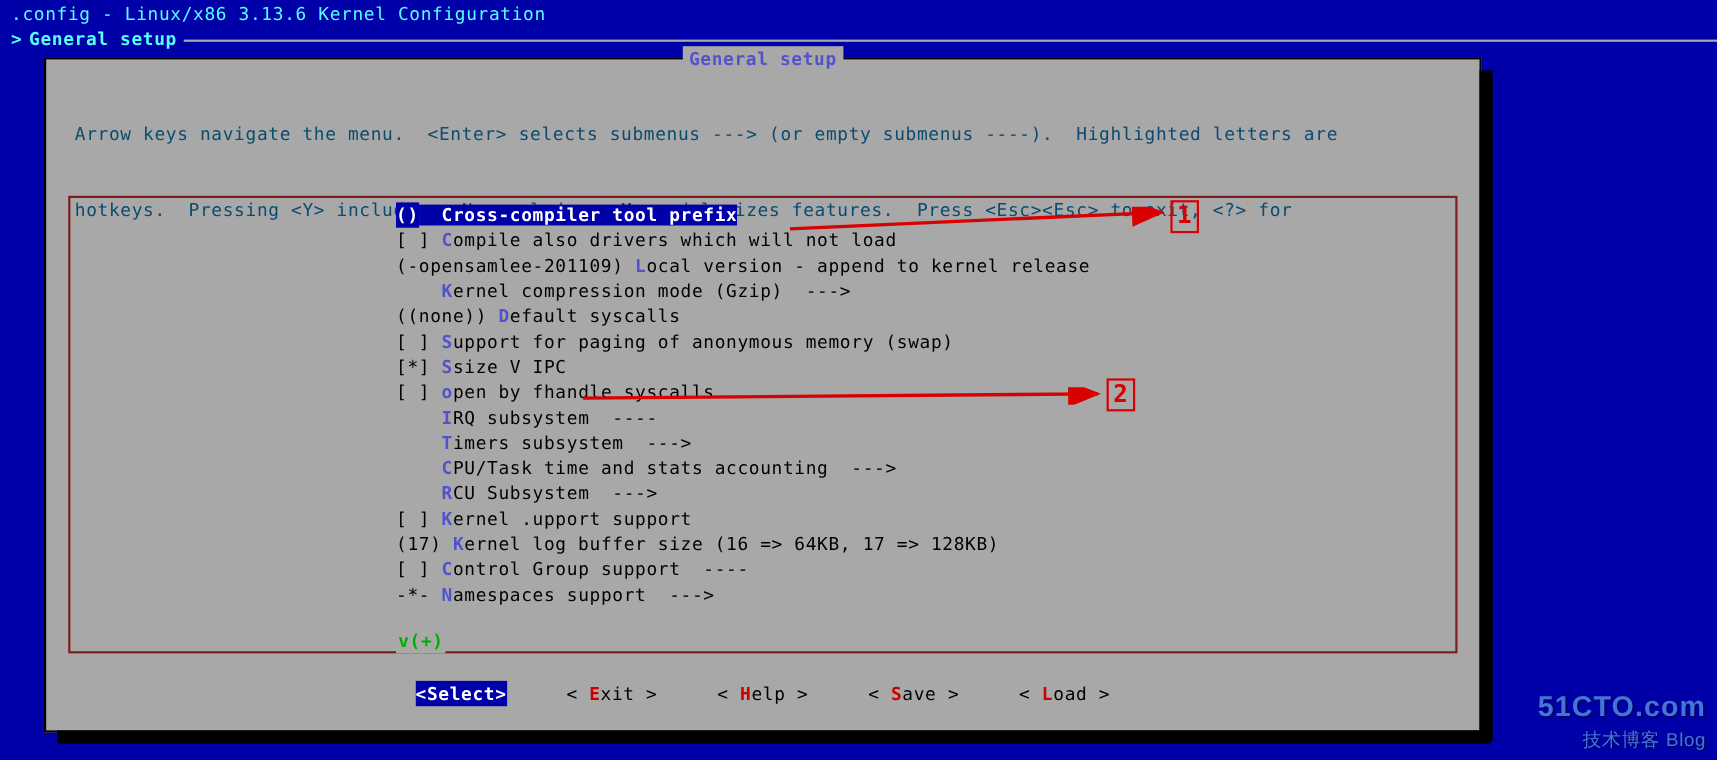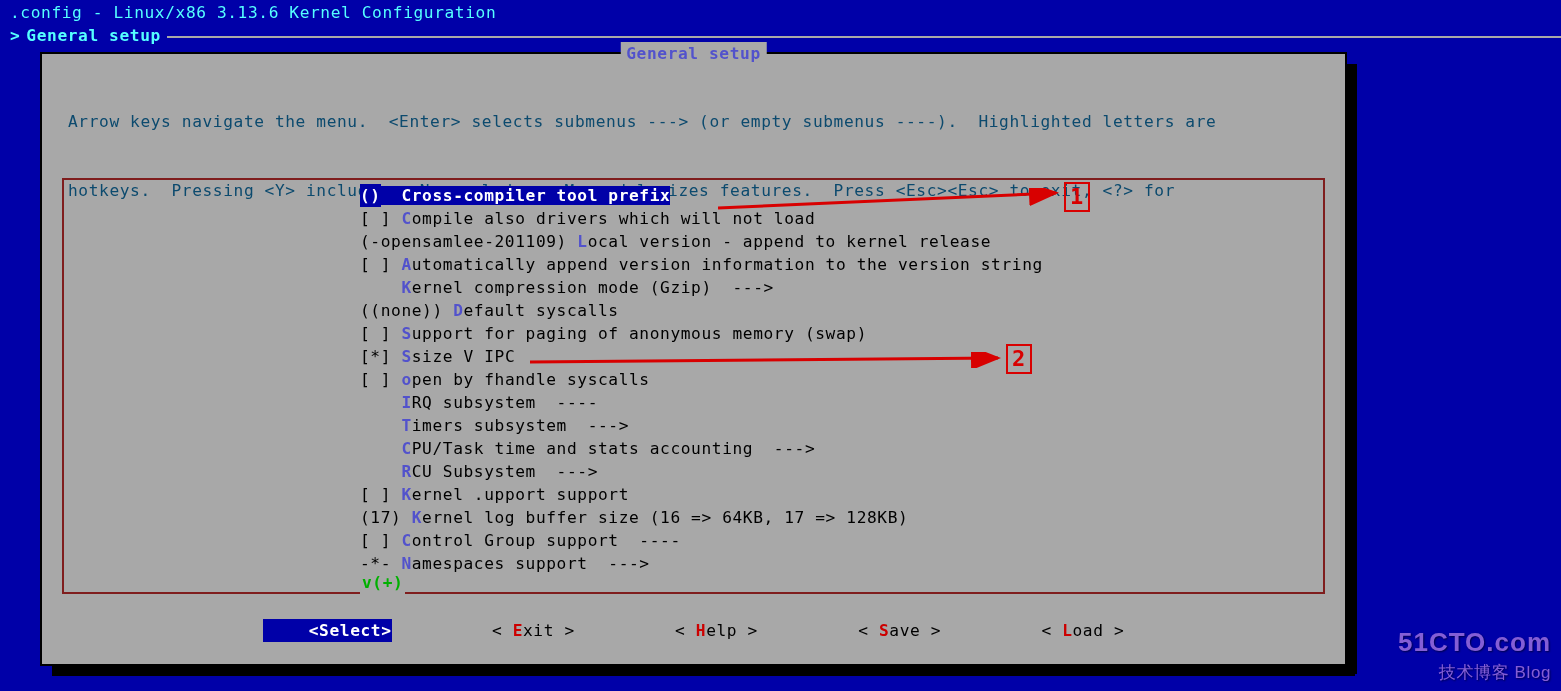--- a/index.html
+++ b/index.html
@@ -105,21 +105,21 @@
     background: #a8a8a8;
     padding: 0 2px;
   }
   .button-bar {
     position: absolute;
     left: 0; right: 0;
     bottom: 22px;
     text-align: center;
     color: #000;
   }
-  .btn { display: inline-block; margin: 0 22px; padding-left: 46px; }
+  .btn { display: inline-block; margin: 0 22px; }
   .btn .hk { color: #cc0000; font-weight: bold; }
   .btn.selected {
     background: #0000a8;
     color: #fff;
     font-weight: bold;
   }
   .btn.selected .hk { color: #fff; }
 
   .annot {
     position: absolute;
@@ -134,21 +134,21 @@
     background: transparent;
   }
   .arrow {
     position: absolute;
     pointer-events: none;
   }
   .watermark {
     position: absolute;
     right: 10px;
     bottom: 6px;
-    color: #f0abfc;
+    color: #7dd3fc;
     opacity: 0.55;
     font-family: sans-serif;
     text-align: right;
     text-shadow: 1px 1px 2px #000;
   }
   .watermark .big { font-size: 26px; font-weight: bold; letter-spacing: 1px; }
   .watermark .small { font-size: 17px; }
 </style>
 </head>
 <body>
@@ -169,21 +169,20 @@
   <div class="help-text">
     <div>Arrow keys navigate the menu.  &lt;Enter&gt; selects submenus ---&gt; (or empty submenus ----).  Highlighted letters are</div>
     <div>hotkeys.  Pressing &lt;Y&gt; includes, &lt;N&gt; excludes, &lt;M&gt; modularizes features.  Press &lt;Esc&gt;&lt;Esc&gt; to exit, &lt;?&gt; for</div>
   </div>
 
   <div class="inner-box">
     <div class="menu" id="menu-container">
         <div class="menu-row selected"><span class="state" style="font-weight: bold;">()</span><span class="label" style="font-weight: bold;"><span>  </span><span class="hk">C</span><span>ross-compiler tool prefix</span></span></div>
         <div class="menu-row"><span class="state">[ ]</span><span class="label"><span> </span><span class="hk">C</span><span>ompile also drivers which will not load</span></span></div>
         <div class="menu-row"><span class="state">(-opensamlee-201109)</span><span class="label"><span> </span><span class="hk">L</span><span>ocal version - append to kernel release</span></span></div>
-        <div class="menu-row"><span class="state">[ ]</span><span class="label"><span> </span><span class="hk">A</span><span>utomatically append version information to the version string</span></span></div>
         <div class="menu-row"><span class="state">   </span><span class="label"><span> </span><span class="hk">K</span><span>ernel compression mode (Gzip)  ---&gt;</span></span></div>
         <div class="menu-row"><span class="state">((none))</span><span class="label"><span> </span><span class="hk">D</span><span>efault syscalls</span></span></div>
         <div class="menu-row"><span class="state">[ ]</span><span class="label"><span> </span><span class="hk">S</span><span>upport for paging of anonymous memory (swap)</span></span></div>
         <div class="menu-row"><span class="state">[*]</span><span class="label"><span> </span><span class="hk">S</span><span>size V IPC</span></span></div>
         <div class="menu-row"><span class="state">[ ]</span><span class="label"><span> </span><span class="hk">o</span><span>pen by fhandle syscalls</span></span></div>
         <div class="menu-row"><span class="state">   </span><span class="label"><span> </span><span class="hk">I</span><span>RQ subsystem  ----</span></span></div>
         <div class="menu-row"><span class="state">   </span><span class="label"><span> </span><span class="hk">T</span><span>imers subsystem  ---&gt;</span></span></div>
         <div class="menu-row"><span class="state">   </span><span class="label"><span> </span><span class="hk">C</span><span>PU/Task time and stats accounting  ---&gt;</span></span></div>
         <div class="menu-row"><span class="state">   </span><span class="label"><span> </span><span class="hk">R</span><span>CU Subsystem  ---&gt;</span></span></div>
         <div class="menu-row"><span class="state">[ ]</span><span class="label"><span> </span><span class="hk">K</span><span>ernel .upport support</span></span></div>

